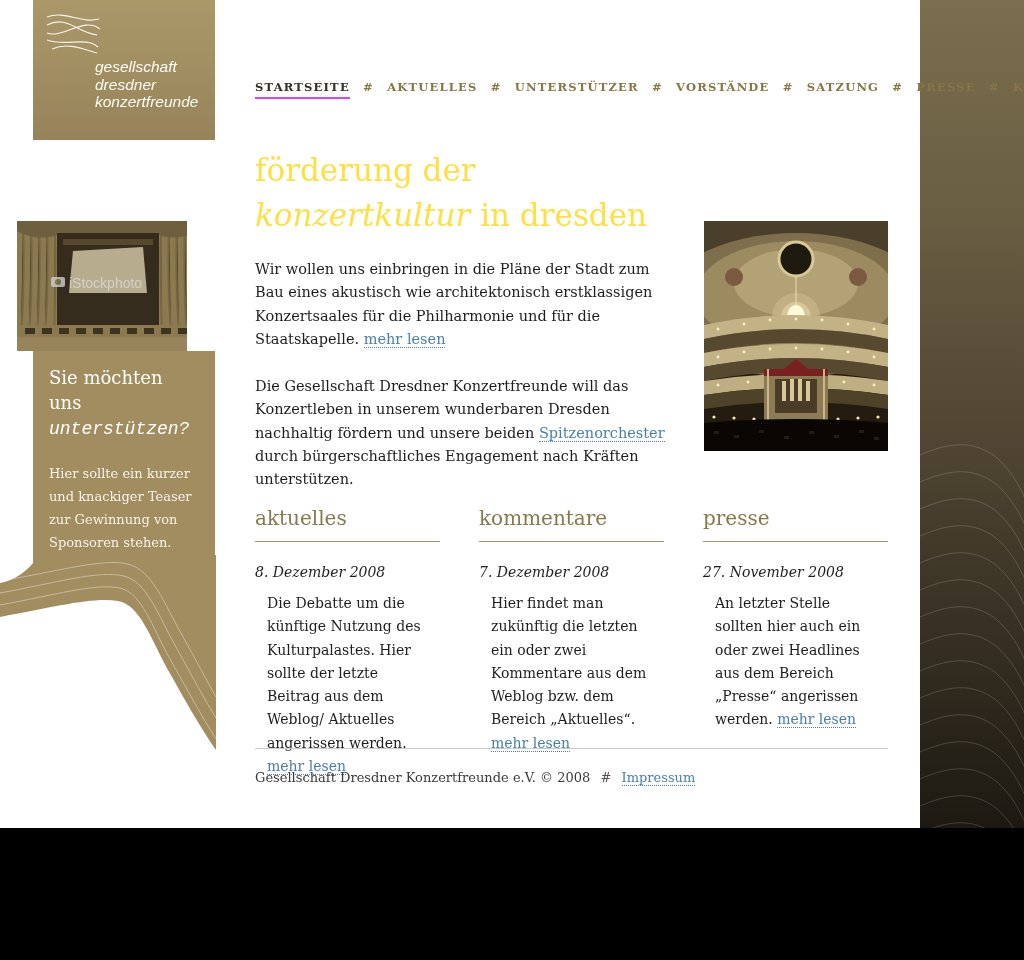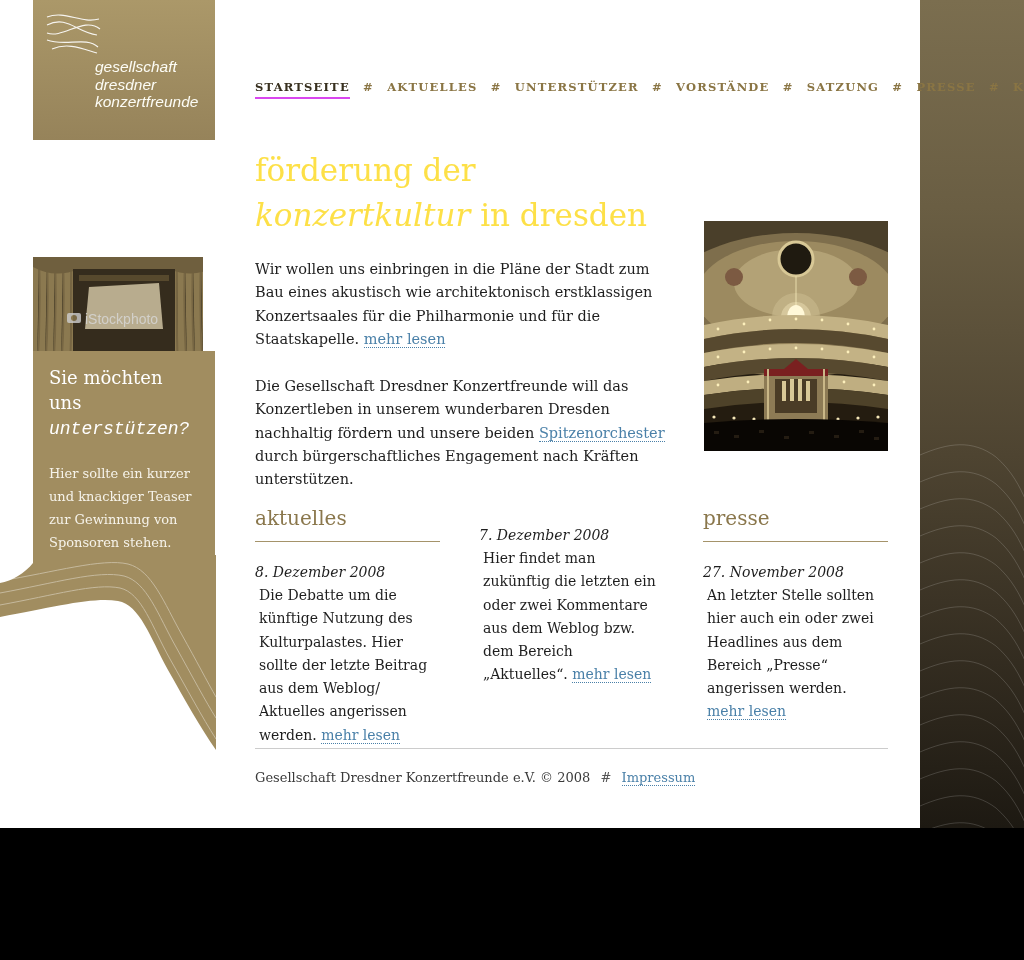--- a/index.html
+++ b/index.html
@@ -31,21 +31,21 @@
     font-style:italic;
   }
   .logo-swirl{position:absolute;left:12px;top:8px;}
   .logo-text{
     position:absolute;left:62px;top:58px;
     font-family:"Liberation Sans","DejaVu Sans",sans-serif;
     font-size:15.5px;line-height:17.5px;color:#fdfdf6;
   }
 
   
-  .side-image{position:absolute;left:33px;top:221px;width:170px;height:130px;overflow:hidden;margin-top:36px;}
+  .side-image{position:absolute;left:17px;top:221px;width:170px;height:130px;overflow:hidden;}
   .teaser{
     position:absolute;left:33px;top:351px;width:182px;height:212px;
     background:#a18d60;
   }
   .teaser-inner{padding:14px 16px 0 16px;color:#fff;}
   .teaser h2{margin:0;font-size:18px;line-height:25px;font-weight:normal;color:#fff;}
   .teaser h2 .it{font-style:italic;font-family:Liberation Mono, monospace;}
   .teaser p{margin:20px 0 0 0;font-size:13px;line-height:23px;color:#f6f3ea;}
   a.teaser-link{color:#b9d3e6;text-decoration:none;border-bottom:1px dotted #b9d3e6;}
   .teaser-blob{position:absolute;left:0;top:555px;width:216px;height:205px;}
@@ -75,21 +75,21 @@
   .hall-image{position:absolute;left:704px;top:221px;width:184px;height:230px;overflow:hidden;}
 
   
   .cols{position:absolute;left:0;top:505px;width:633px;display:flex;gap:39px;}
   .col{width:185px;}
   .col h3{
     margin:0;font-weight:normal;font-size:20px;line-height:26px;color:#8a774c;
     padding-bottom:10px;border-bottom:1px solid #a5936a;
   }
   .col .date{margin:22px 0 0 0;font-style:italic;font-size:14px;color:#1e1e1e;}
-  .col p.body{margin:4px;font-size:14px;line-height:23.3px;color:#1e1e1e;}
+  .col p.body{margin:12px;font-size:14px;line-height:23.3px;color:#1e1e1e;}
 
   
   .footer{
     position:absolute;left:0;top:748px;width:633px;
     border-top:1px solid #cccccc;
     font-size:13px;color:#3a3a3a;
   }
   .footer-inner{padding-top:21px;}
   .footer .sep{color:#555;margin:0 6px;}
 </style>
@@ -233,20 +233,21 @@
       <p><span>Die Gesellschaft Dresdner Konzertfreunde will das Konzertleben in unserem wunderbaren Dresden nachhaltig fördern und unsere beiden </span><a class="blue-link" href="#">Spitzenorchester</a><span> durch bürgerschaftliches Engagement nach Kräften unterstützen.</span></p>
     </div>
 
     <div class="cols">
       <div class="col">
         <h3>aktuelles</h3>
         <p class="date">8. Dezember 2008</p>
         <p class="body"><span>Die Debatte um die künftige Nutzung des Kulturpalastes. Hier sollte der letzte Beitrag aus dem Weblog/ Aktuelles angerissen werden. </span><a class="blue-link" href="#">mehr lesen</a></p>
       </div>
       <div class="col">
+        <h3>kommentare</h3>
         <p class="date">7. Dezember 2008</p>
         <p class="body"><span>Hier findet man zukünftig die letzten ein oder zwei Kommentare aus dem Weblog bzw. dem Bereich „Aktuelles“. </span><a class="blue-link" href="#">mehr lesen</a></p>
       </div>
       <div class="col">
         <h3>presse</h3>
         <p class="date">27. November 2008</p>
         <p class="body"><span>An letzter Stelle sollten hier auch ein oder zwei Headlines aus dem Bereich „Presse“ angerissen werden. </span><a class="blue-link" href="#">mehr lesen</a></p>
       </div>
     </div>
 

